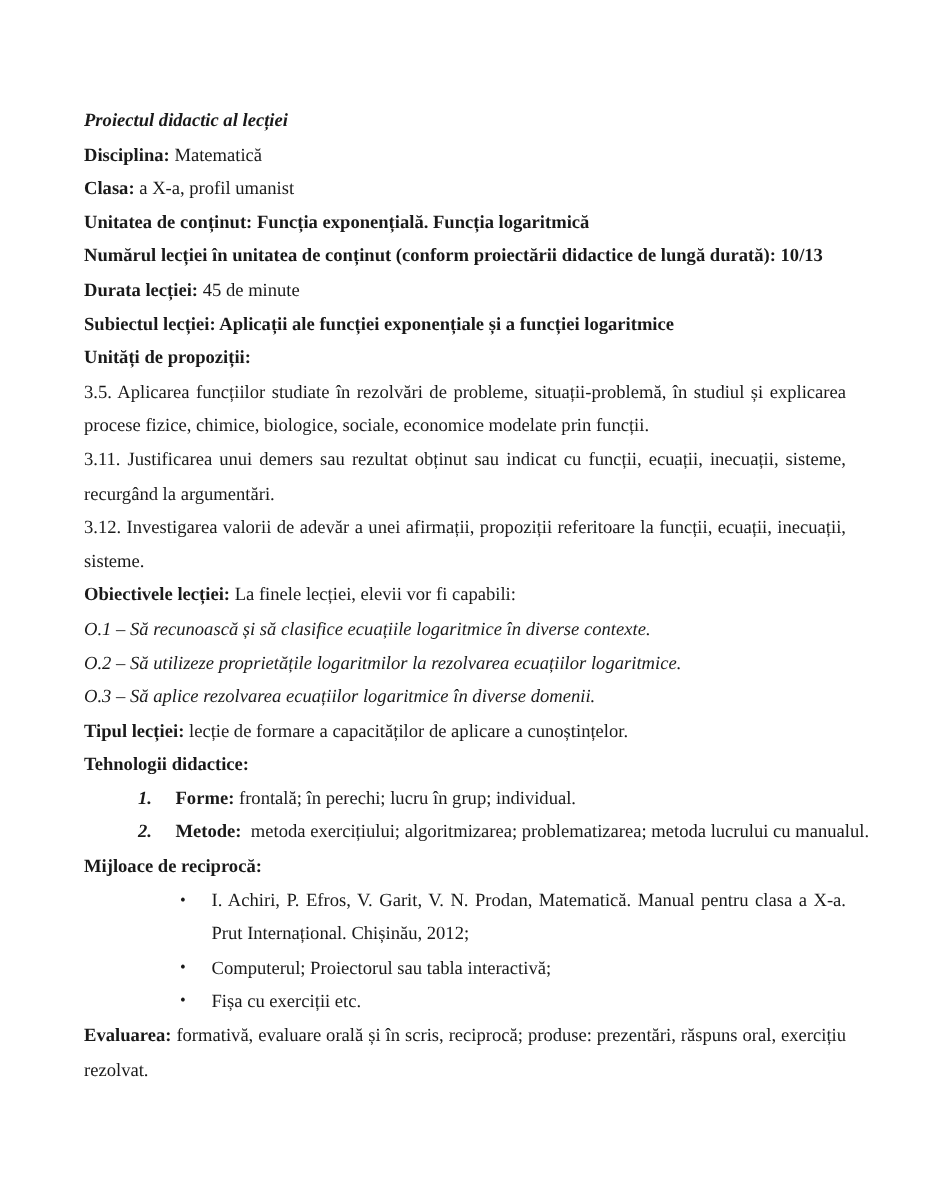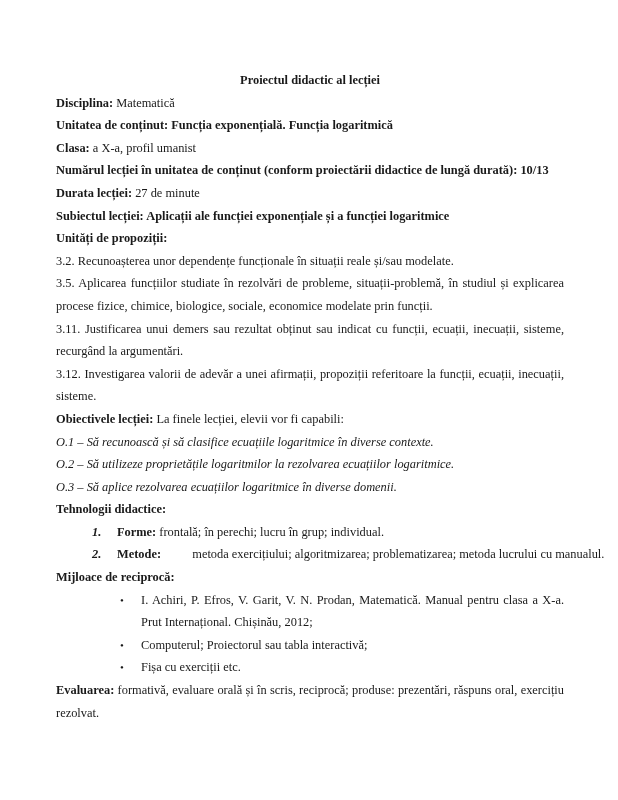--- a/index.html
+++ b/index.html
@@ -21,22 +21,22 @@
       left: 56px;
       top: 69px;
       width: 508px;
     }
     .line {
       height: 22.6px;
       line-height: 22.6px;
       white-space: nowrap;
     }
     .title {
-      text-align: center;
       font-weight: bold;
+      font-style: italic;
     }
     .lbl {
       font-weight: bold;
     }
     .b { font-weight: bold; }
     .i { font-style: italic; }
     .just {
       text-align: justify;
       text-align-last: justify;
       white-space: normal;
@@ -73,75 +73,77 @@
 
 <div class="page">
 
   <div class="line title">Proiectul didactic al lecției</div>
 
   <div class="line">
     <span class="lbl">Disciplina:</span><span> Matematică</span>
   </div>
 
   <div class="line">
-    <span class="lbl">Unitatea de conținut:</span><span class="b"> Funcția exponențială. Funcția logaritmică</span>
+    <span class="lbl">Clasa:</span><span> a X-a, profil umanist</span>
   </div>
 
   <div class="line">
-    <span class="lbl">Clasa:</span><span> a X-a, profil umanist</span>
+    <span class="lbl">Unitatea de conținut:</span><span class="b"> Funcția exponențială. Funcția logaritmică</span>
   </div>
 
   <div class="line">
     <span class="lbl">Numărul lecției în unitatea de conținut (conform proiectării didactice de lungă durată): 10/13</span>
   </div>
 
   <div class="line">
-    <span class="lbl">Durata lecției:</span><span> 27 de minute</span>
+    <span class="lbl">Durata lecției:</span><span> 45 de minute</span>
   </div>
 
   <div class="line">
     <span class="lbl">Subiectul lecției:</span><span class="b"> Aplicații ale funcției exponențiale și a funcției logaritmice</span>
   </div>
 
   <div class="line">
     <span class="lbl">Unități de propoziții:</span>
   </div>
 
-  <div class="line">3.2. Recunoașterea unor dependențe funcționale în situații reale și/sau modelate.</div>
 
   <div class="just">3.5. Aplicarea funcțiilor studiate în rezolvări de probleme, situații-problemă, în studiul și explicarea unor</div>
   <div class="line">procese fizice, chimice, biologice, sociale, economice modelate prin funcții.</div>
 
   <div class="just">3.11. Justificarea unui demers sau rezultat obținut sau indicat cu funcții, ecuații, inecuații, sisteme,</div>
   <div class="line">recurgând la argumentări.</div>
 
   <div class="just">3.12. Investigarea valorii de adevăr a unei afirmații, propoziții referitoare la funcții, ecuații, inecuații,</div>
   <div class="line">sisteme.</div>
 
   <div class="line">
     <span class="lbl">Obiectivele lecției:</span><span> La finele lecției, elevii vor fi capabili:</span>
   </div>
 
   <div class="line i">O.1 – Să recunoască și să clasifice ecuațiile logaritmice în diverse contexte.</div>
   <div class="line i">O.2 – Să utilizeze proprietățile logaritmilor la rezolvarea ecuațiilor logaritmice.</div>
   <div class="line i">O.3 – Să aplice rezolvarea ecuațiilor logaritmice în diverse domenii.</div>
 
+  <div class="line">
+    <span class="lbl">Tipul lecției:</span><span> lecție de formare a capacităților de aplicare a cunoștințelor.</span>
+  </div>
 
   <div class="line">
     <span class="lbl">Tehnologii didactice:</span>
   </div>
 
   <div class="line num-item">
     <span class="num">1.</span>
     <span class="lbl">Forme:</span><span> frontală; în perechi; lucru în grup; individual.</span>
   </div>
 
   <div class="line num-item">
     <span class="num">2.</span>
-    <span class="lbl">Metode:</span><span style="white-space: pre; margin-left: 25px;">  metoda exercițiului; algoritmizarea; problematizarea; metoda lucrului cu manualul.</span>
+    <span class="lbl">Metode:</span><span style="white-space: pre;">  metoda exercițiului; algoritmizarea; problematizarea; metoda lucrului cu manualul.</span>
   </div>
 
   <div class="line">
     <span class="lbl">Mijloace de reciprocă:</span>
   </div>
 
   <div class="bullet-item">
     <span class="dot" style="line-height:22.6px;">•</span>
     <div class="just">I. Achiri, P. Efros, V. Garit, V. N. Prodan, Matematică. Manual pentru clasa a X-a. Editura</div>
   </div>

